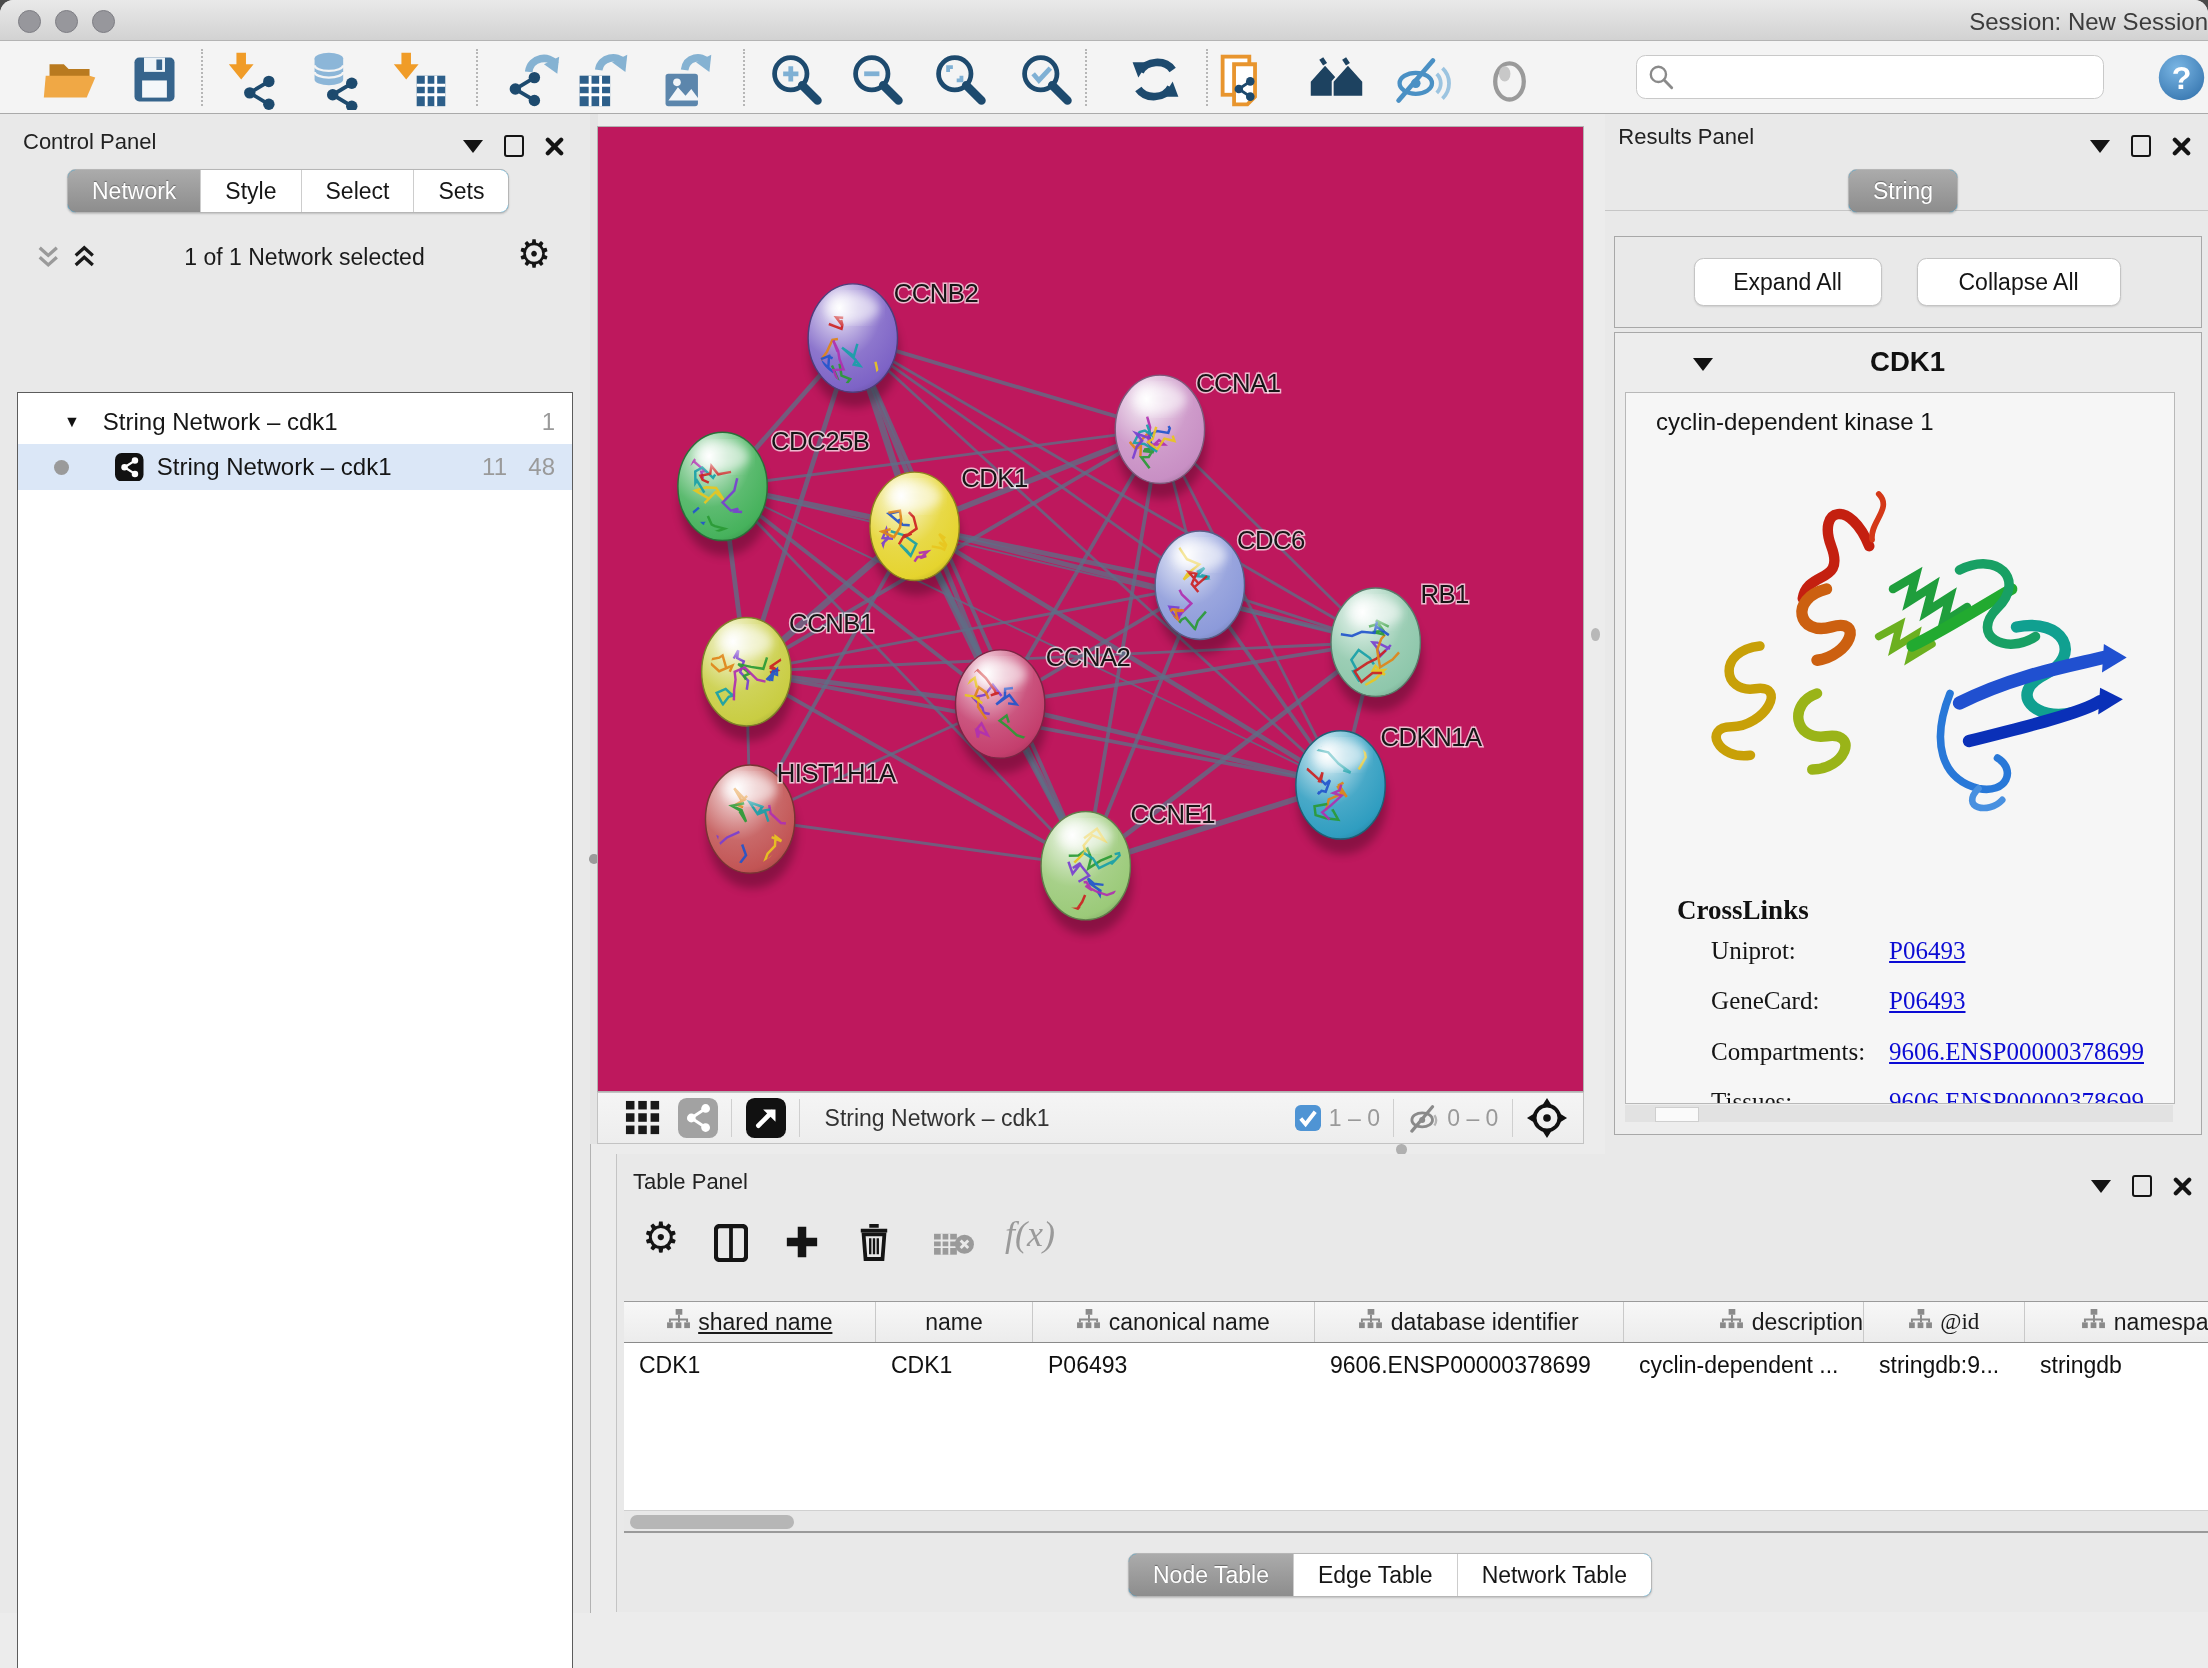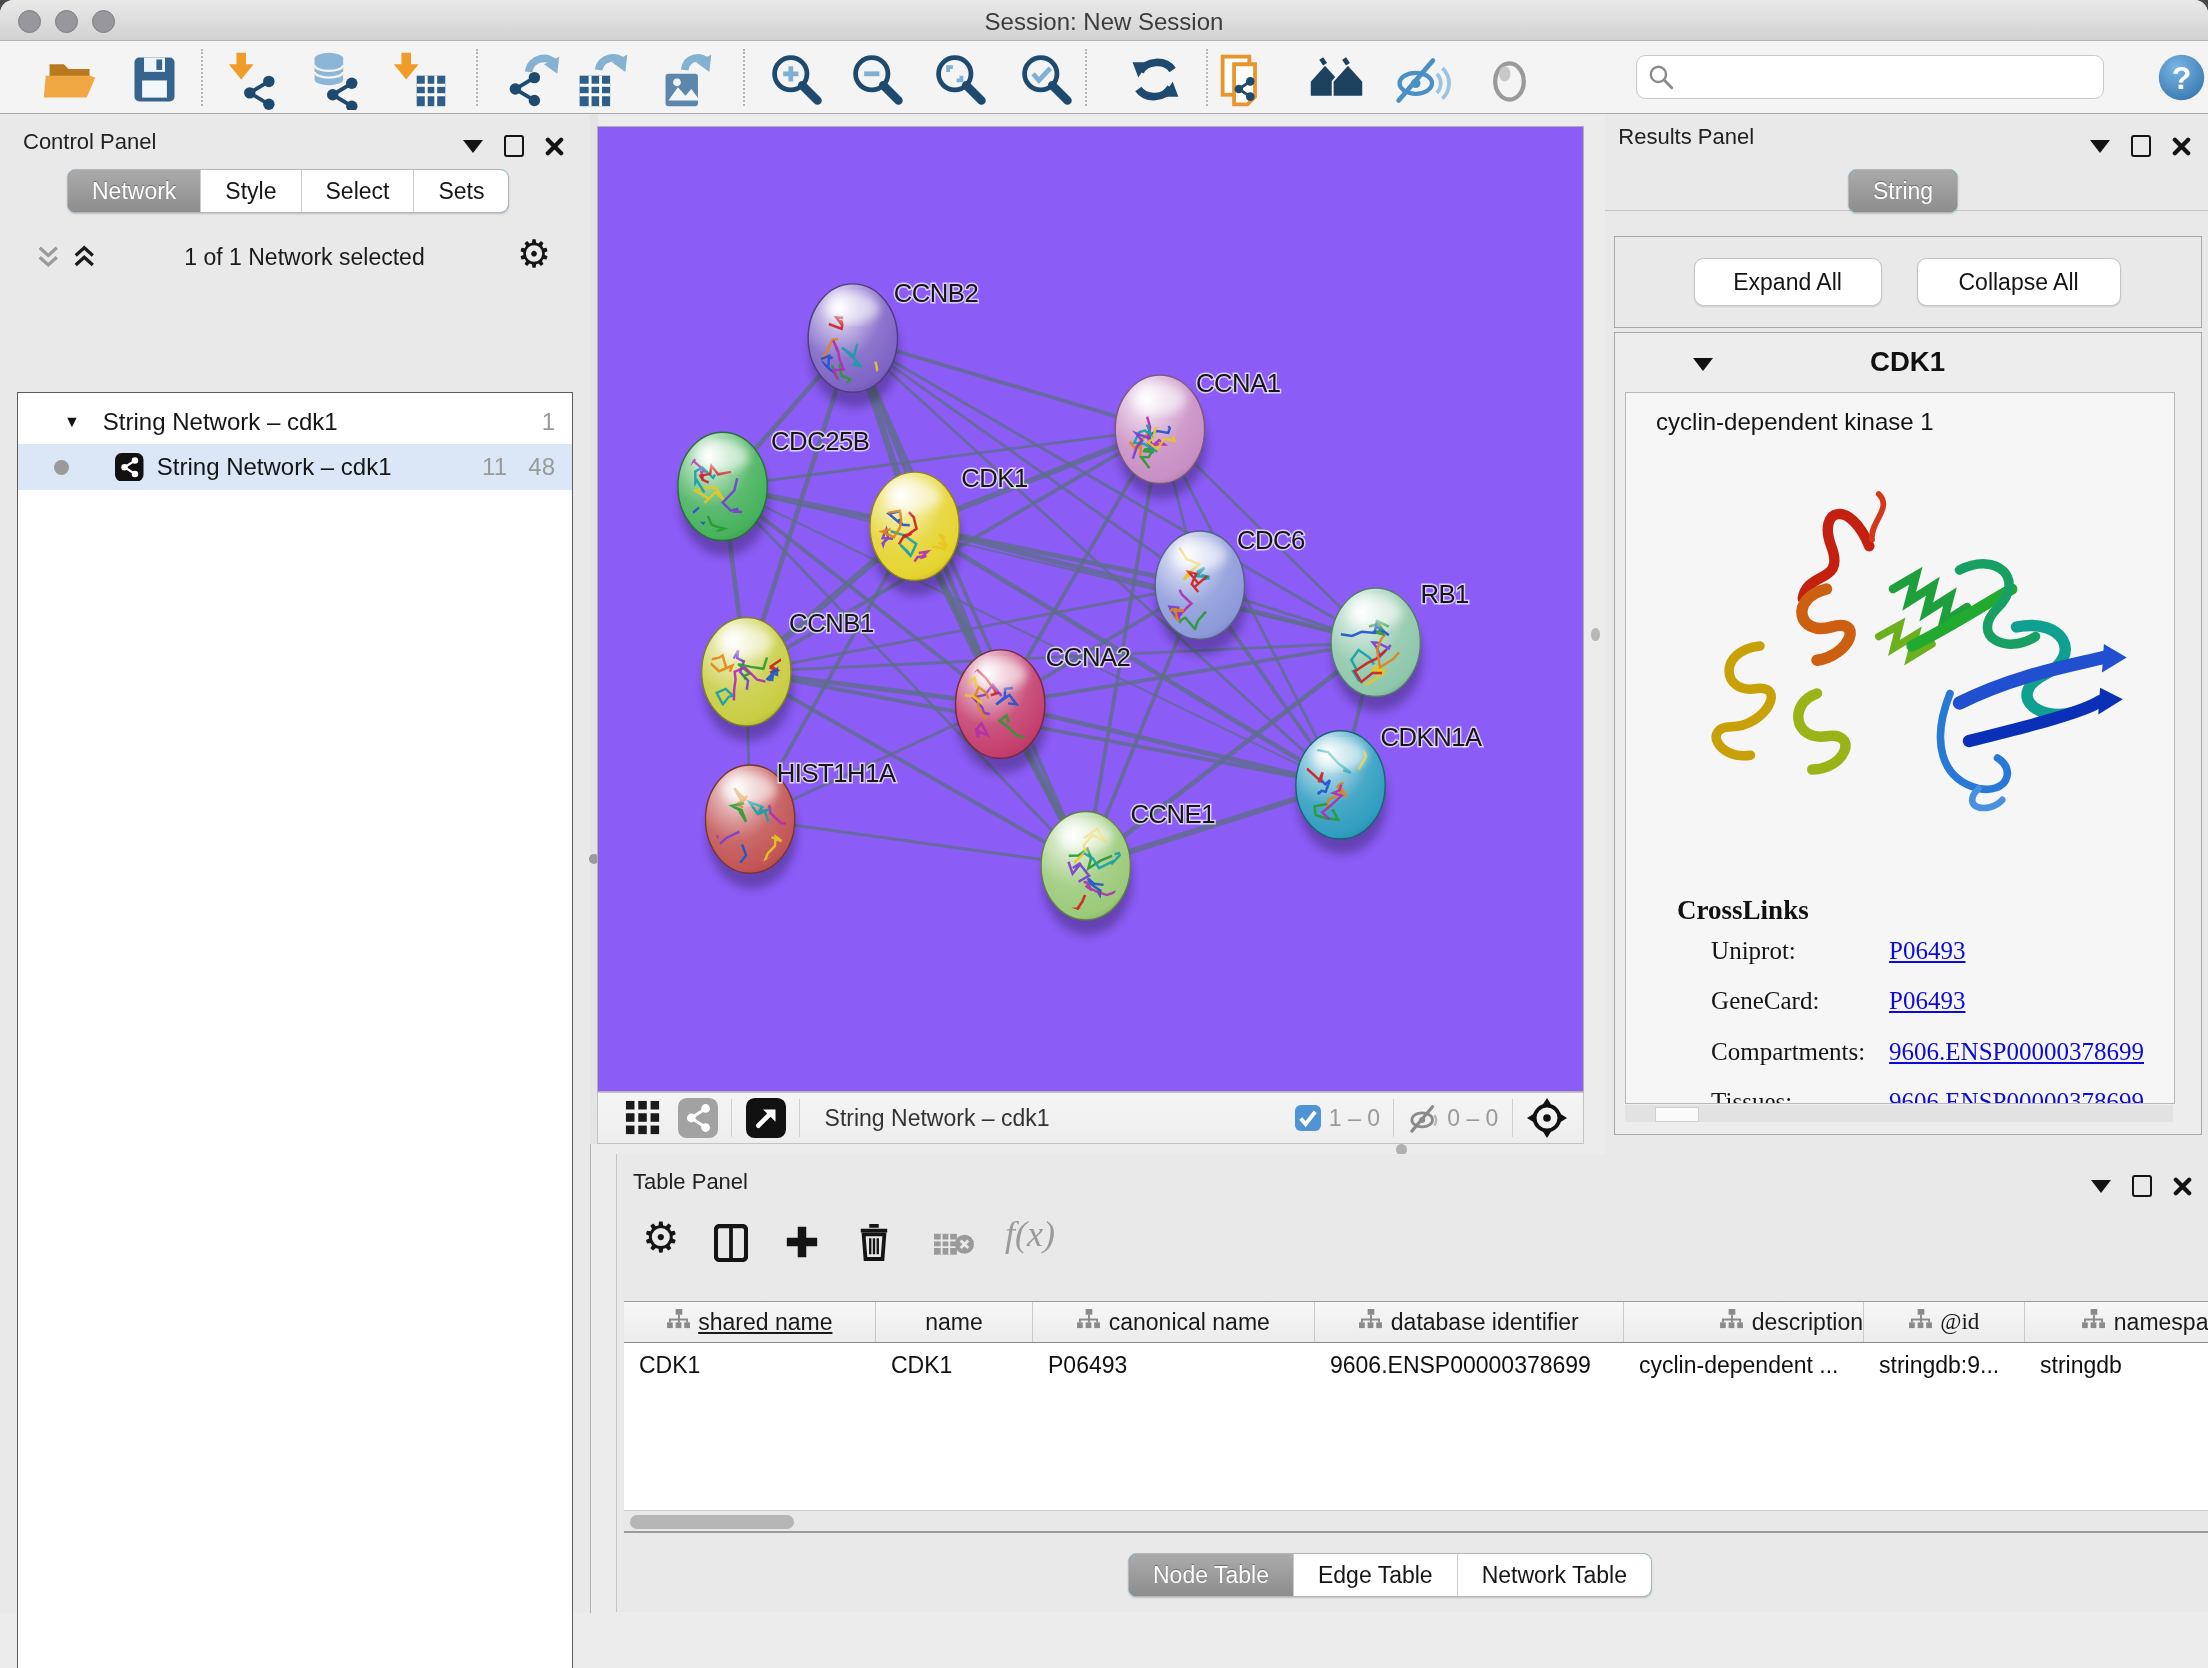--- a/index.html
+++ b/index.html
@@ -3,42 +3,42 @@
 <meta charset="utf-8">
 <style>
   html,body{margin:0;padding:0;background:#4a4a4a;}
   .win{position:relative;width:2208px;height:1668px;background:#ececec;overflow:hidden;
        font-family:"Liberation Sans",sans-serif;border-radius:13.3px 13.3px 0 0;}
   .abs{position:absolute;}
   
   .titlebar{left:0;top:0;width:2208px;height:40px;background:linear-gradient(#e9e9e9,#d2d2d2);
             border-bottom:1px solid #b4b4b4;border-radius:13.3px 13.3px 0 0;}
   .tlight{width:21px;height:21px;border-radius:50%;background:#97979c;border:1.4px solid #7e7e84;top:9.5px;}
-  .wtitle{width:100%;text-align:center;top:7.6px;font-size:24px;color:#3c3c3c;}
+  .wtitle{width:100%;text-align:right;top:7.6px;font-size:24px;color:#3c3c3c;}
   
   .toolbar{left:0;top:41px;width:2208px;height:72px;background:#f4f4f4;border-bottom:1.9px solid #aaa;}
   .tsep{top:7.6px;width:0;height:57px;border-left:2.9px dotted #b6b6b6;}
   .ticon{top:7.6px;width:61px;height:61px;}
   .searchbox{left:1636px;top:14.3px;width:468px;height:44px;background:#fff;border:1.9px solid #c9c9c9;
              border-radius:9.5px;display:flex;align-items:center;padding-left:9.5px;box-sizing:border-box;}
   
   .phead-ic{display:flex;gap:21px;align-items:center;}
   .tri{width:0;height:0;border-left:10.5px solid transparent;border-right:10.5px solid transparent;border-top:13.3px solid #141414;}
   .sqico{width:16px;height:18px;border:2.4px solid #141414;border-radius:2.9px;}
   .seg{display:flex;border-radius:8.6px;overflow:hidden;border:1px solid #b6b6b6;box-shadow:0 1px 1.9px rgba(0,0,0,.18);background:#0ea5e9;}
   .seg .s{padding:0 24px;height:42px;line-height:42px;font-size:23px;color:#161616;background:#fff;border-left:1px solid #cdcdcd;white-space:nowrap;}
   .seg .s:first-child{border-left:none;}
   .seg .s.sel{background:linear-gradient(#ababab,#8d8d8d);color:#fff;text-shadow:0 -1px 1px rgba(0,0,0,.35);}
   
   .treebox{left:17px;top:278px;width:554px;height:1297px;background:#fff;border:1.9px solid #5c5c5c;}
   .trow{position:absolute;left:0;width:100%;height:46px;font-size:24px;color:#161616;display:flex;align-items:center;}
   .trow .num{position:absolute;color:#9a9a9a;}
   .rowsel{background:#dbe7f7;}
   
-  .canvas{left:597px;top:126px;width:987px;height:966px;background:#8b5cf6;border:1px solid #b2b2b2;box-sizing:border-box;}
+  .canvas{left:597px;top:126px;width:987px;height:966px;background:#be185d;border:1px solid #b2b2b2;box-sizing:border-box;}
   .netbar{left:597px;top:1092px;width:987px;height:52px;background:linear-gradient(#f5f5f5,#ededed);
           border:1px solid #c3c3c3;box-sizing:border-box;display:flex;align-items:center;font-size:23px;color:#333;}
   .vline{width:1px;height:38px;background:#cfcfcf;margin:0 13.3px;}
   .gray{color:#999;}
   
   .rbox{border:1.9px solid #a8a8a8;background:#e9e9e9;}
   .btn{background:#fff;border:1.9px solid #c4c4c4;border-radius:9.5px;font-size:23px;color:#141414;
        display:flex;align-items:center;justify-content:center;box-shadow:0 1px 1.9px rgba(0,0,0,.12);}
   .serif{font-family:"Liberation Serif",serif;}
   .xrow{position:absolute;left:0;width:100%;height:50px;font-size:25px;}

